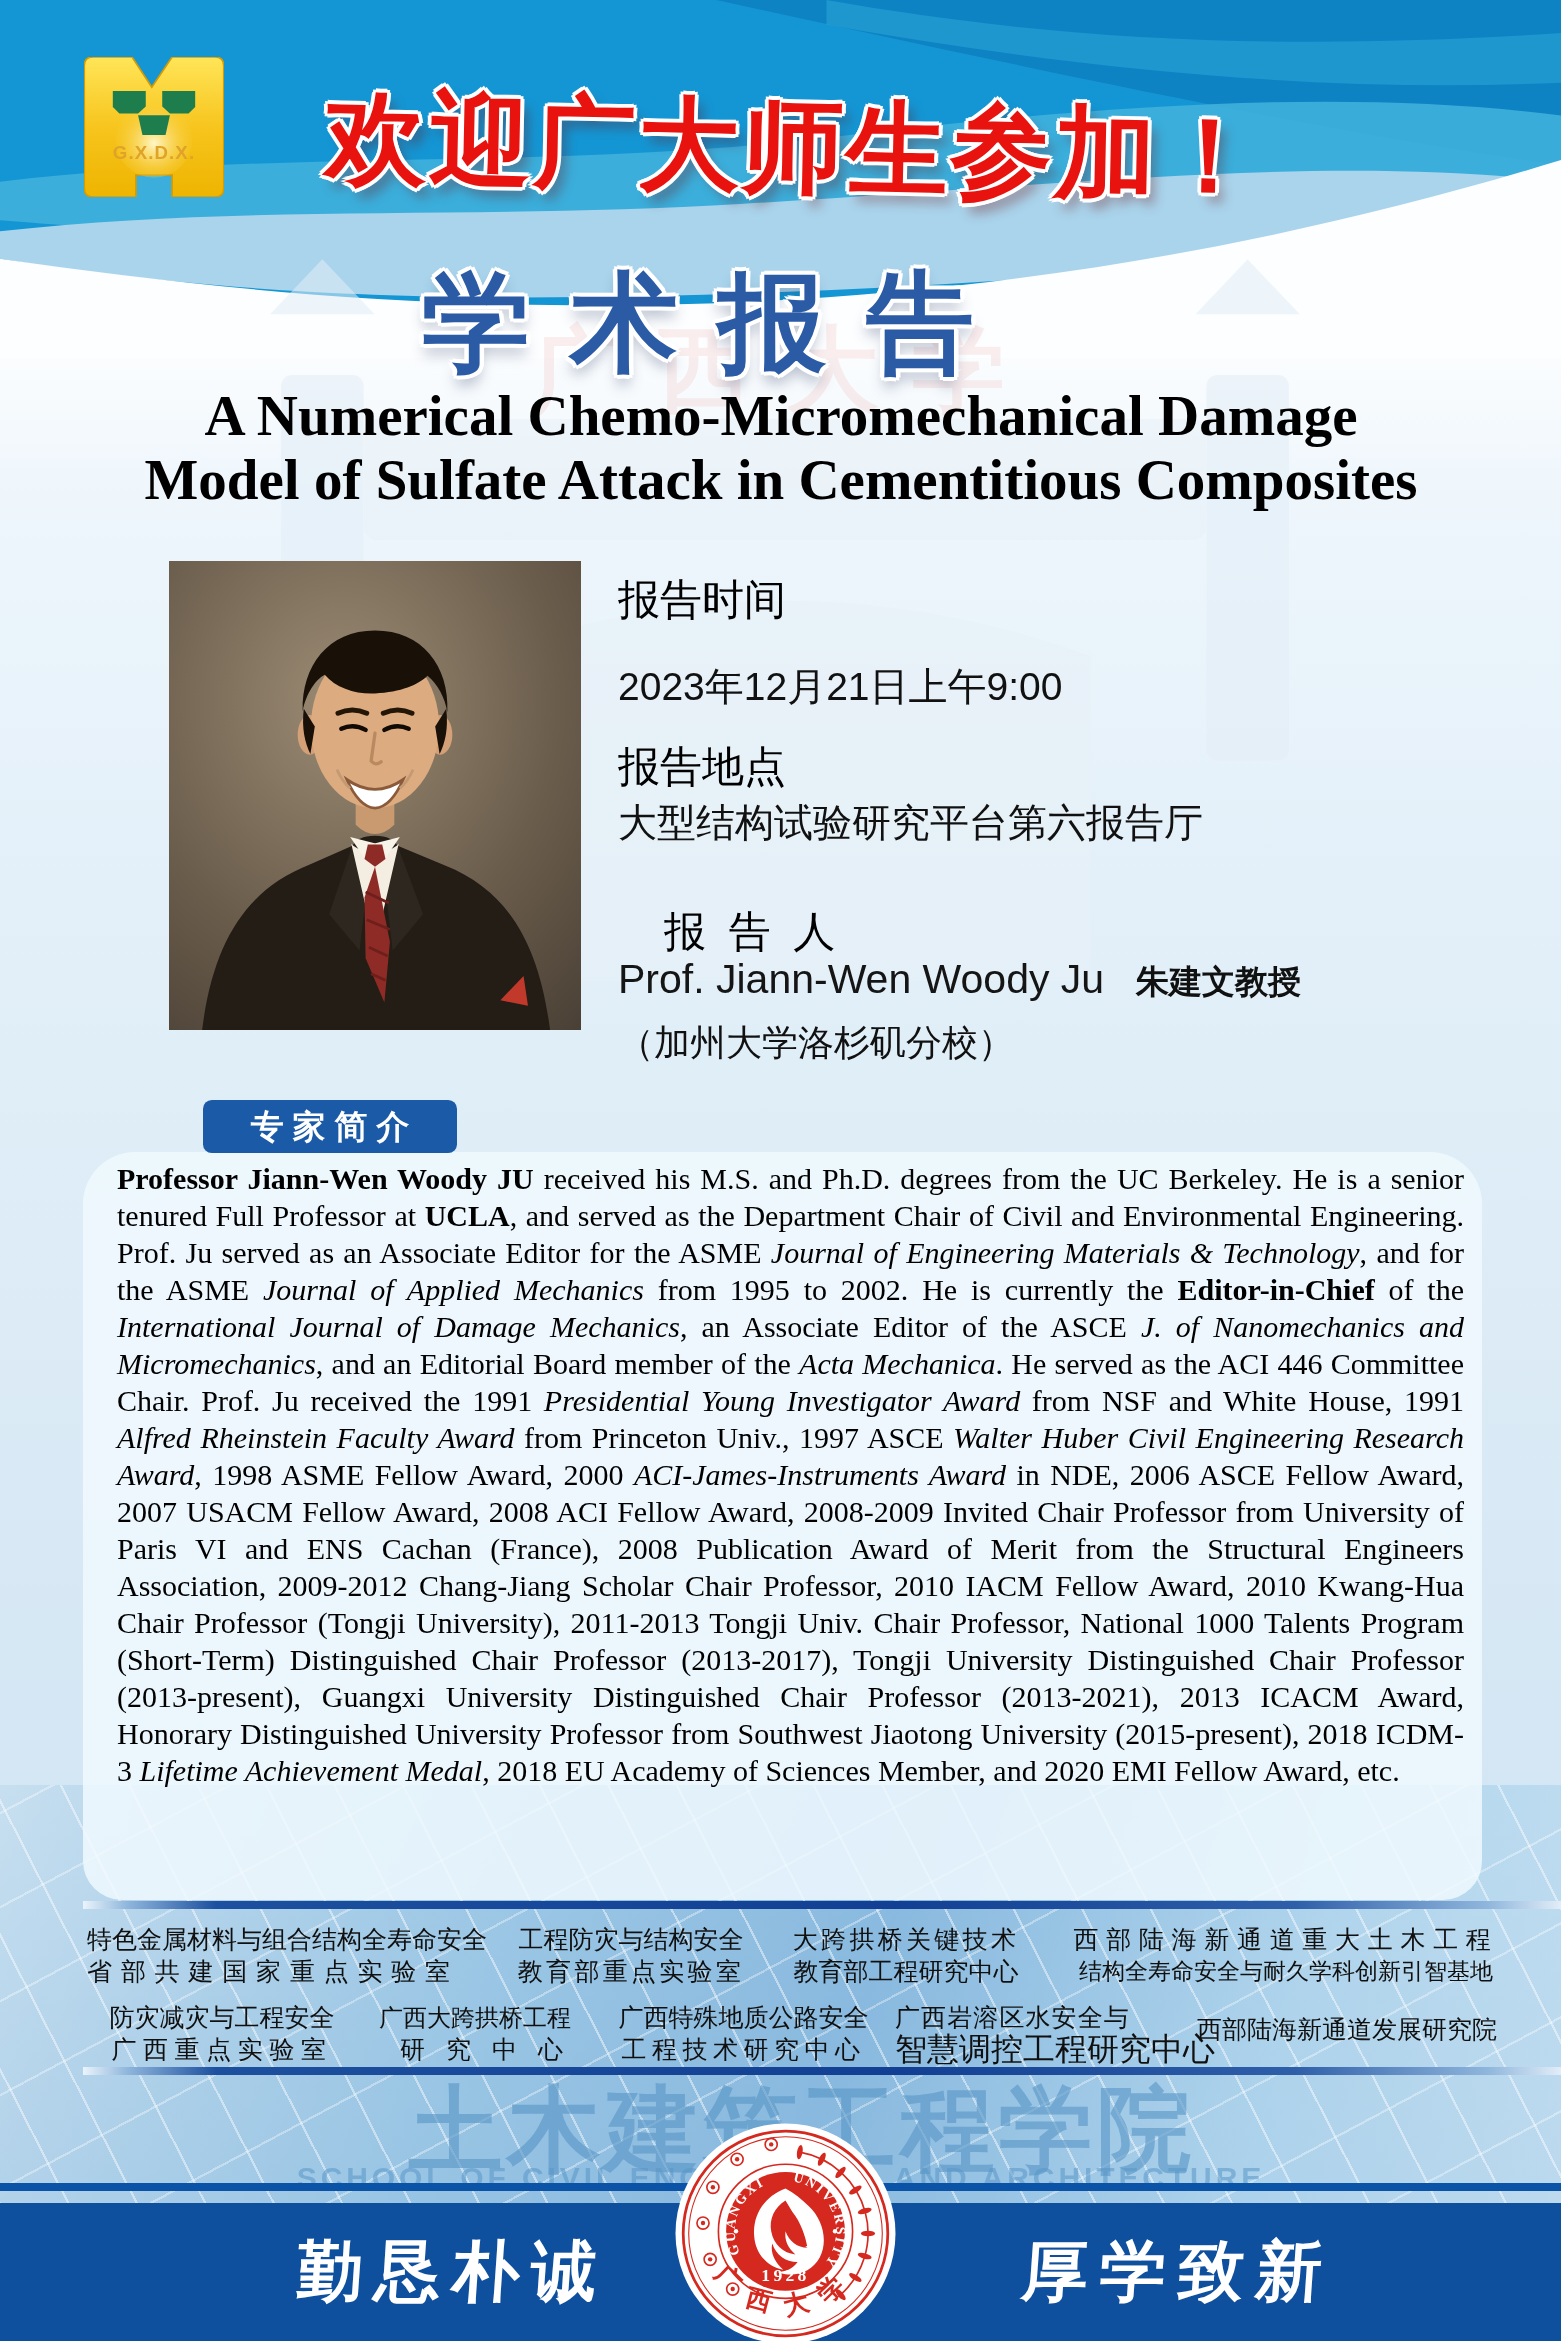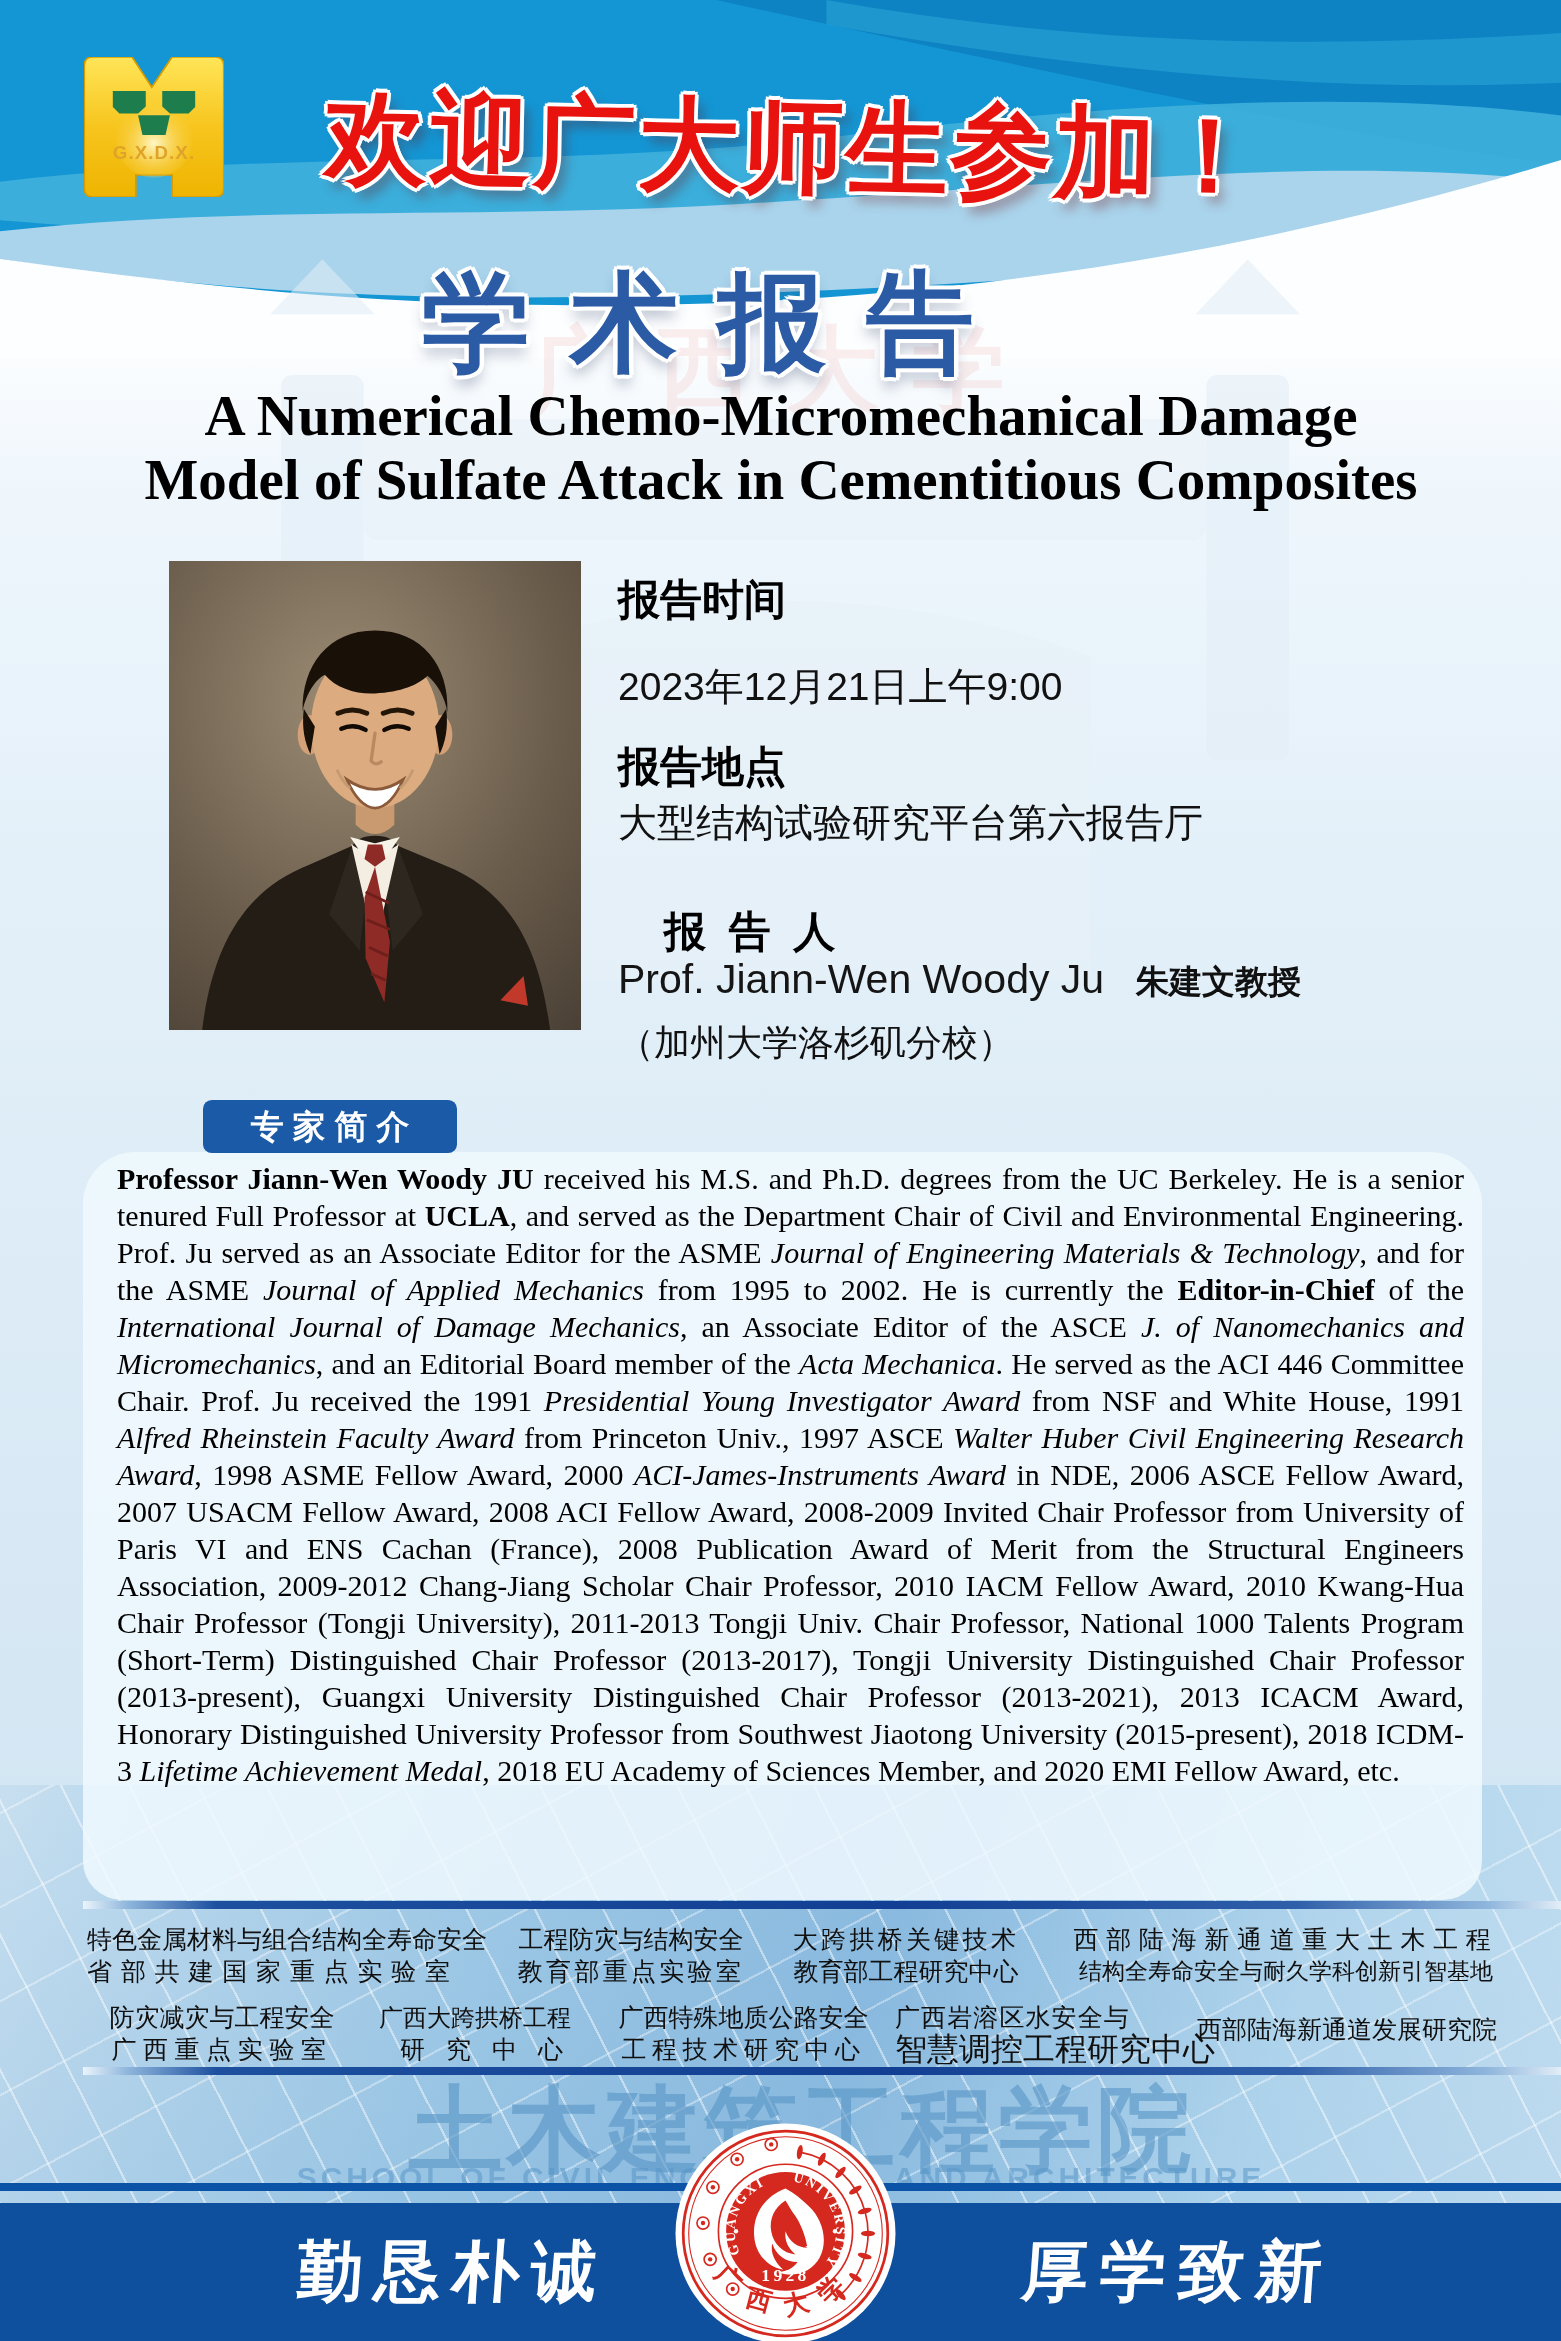--- a/index.html
+++ b/index.html
@@ -28,21 +28,21 @@
                         0 10px 14.3px rgba(40,60,100,.35);margin-left:28px;}
   .en-title{position:absolute;left:0;width:1562px;z-index:3;text-align:center;color:#000;
             font-family:"Liberation Serif",serif;font-weight:bold;font-size:57px;white-space:nowrap;}
   .en1{top:383px;} .en2{top:447px;}
 
   
   .photo{position:absolute;left:169px;top:561px;width:412px;height:469px;z-index:3;overflow:hidden;}
   .photo svg{display:block;width:100%;height:100%;}
 
   
-  .info-label{position:absolute;left:618px;z-index:3;font-weight:bold;font-size:42px;color:#000;white-space:nowrap;}
+  .info-label{position:absolute;left:618px;z-index:3;font-weight:normal;font-size:42px;color:#000;white-space:nowrap;}
   .info-value{position:absolute;left:618px;z-index:3;font-weight:normal;font-size:39px;color:#111;white-space:nowrap;}
   .t1{top:572px;} .v1{top:628px;margin-top:32px;}
   .t2{top:739px;} .v2{top:796px;}
   .t3{top:904px;letter-spacing:5.5px;margin-left:46px;}
   .v3{top:956px;}
   .v3 .sp-en{font-size:41px;color:#151515;}
   .v3 .sp-cn{font-size:33px;font-weight:bold;margin-left:21px;}
   .v4{top:1019px;font-size:36px;}
 
   

